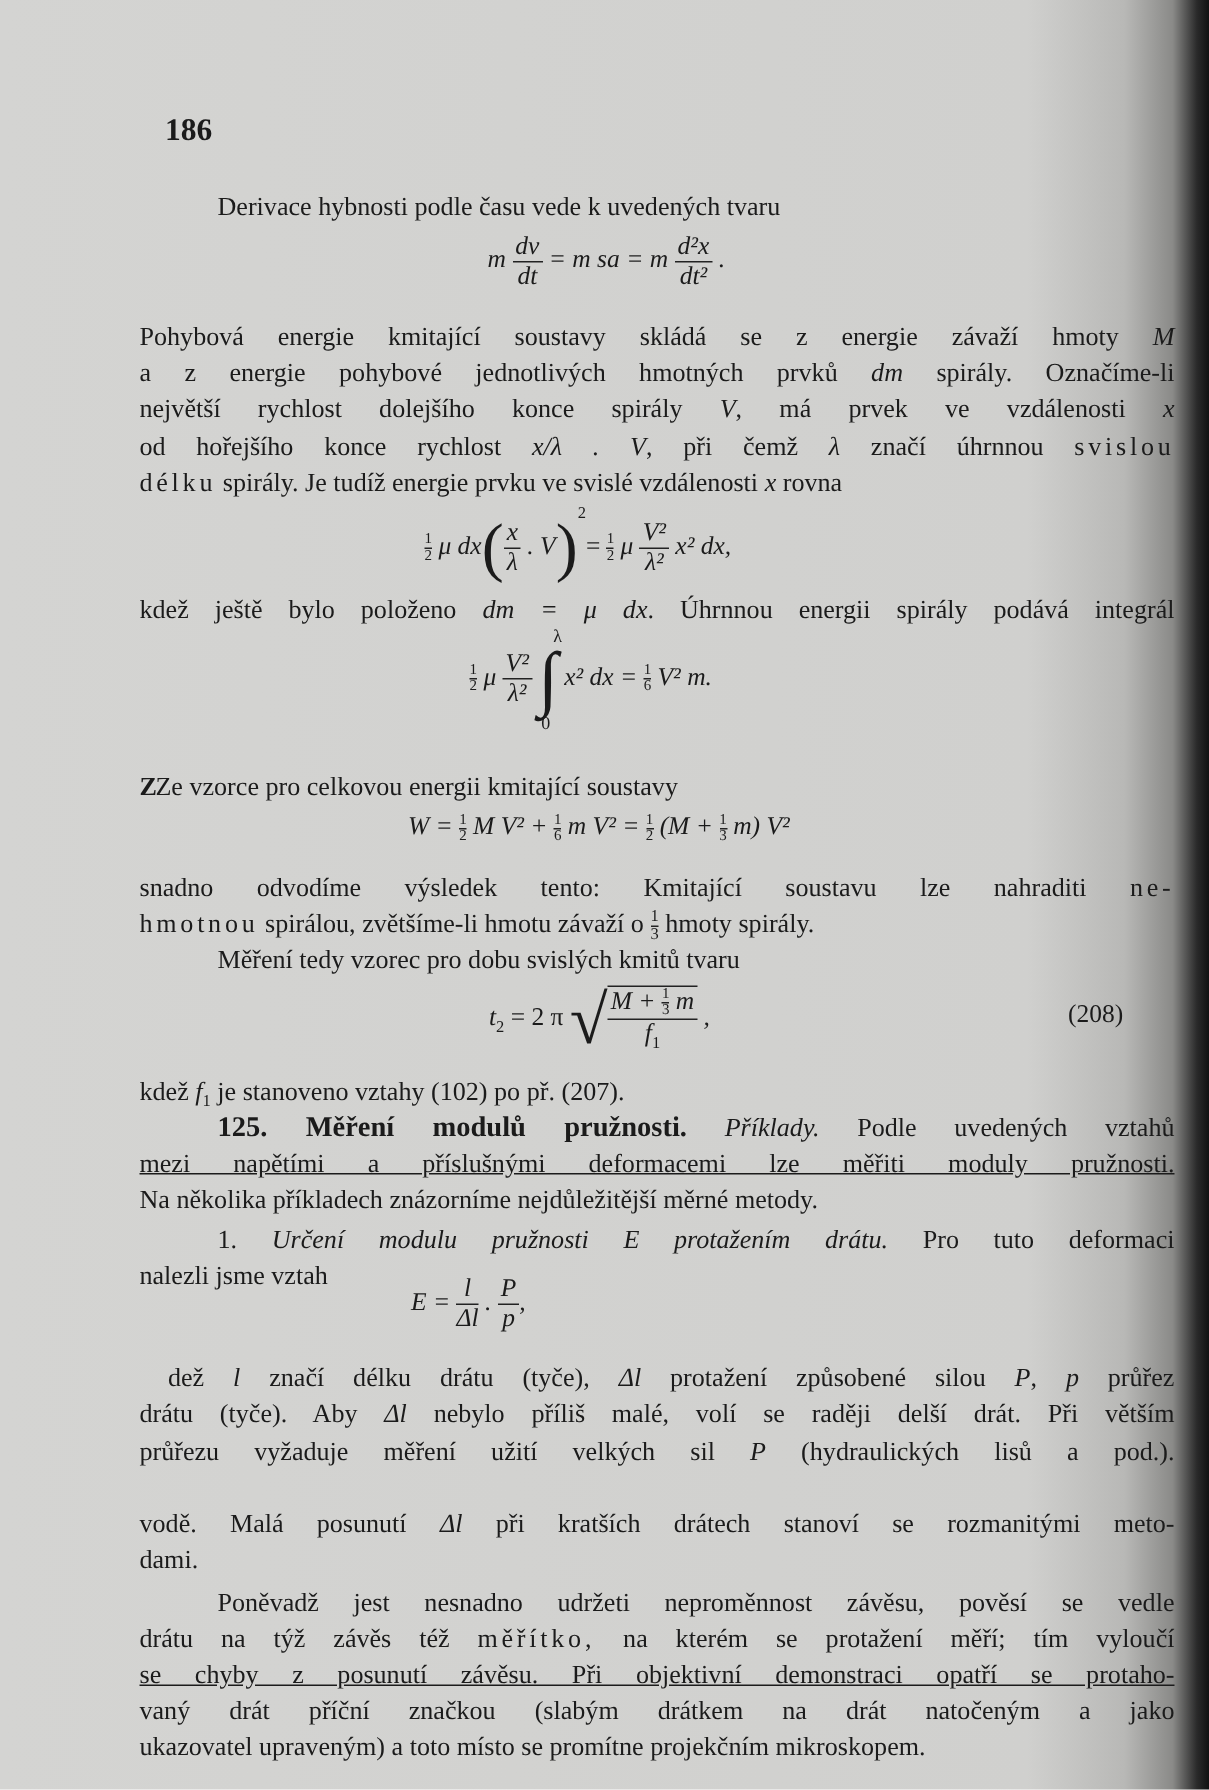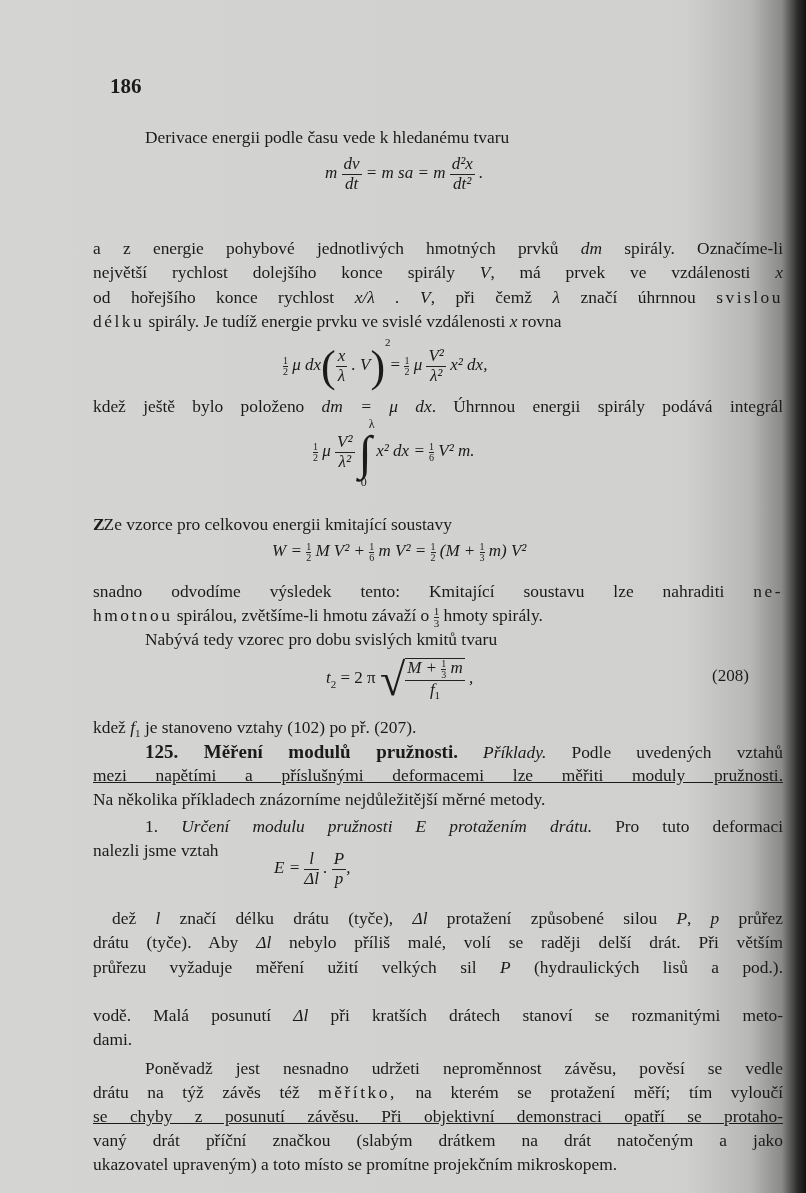--- a/index.html
+++ b/index.html
@@ -33,30 +33,33 @@
   .integral { font-size:48px; font-style:normal; vertical-align:middle; display:inline-block; position:relative; }
   .lim { position:absolute; font-size:12px; left:10px; }
 </style>
 </head>
 <body>
 
 <div class="page">
 
   <div class="pagenum">186</div>
 
-  <div class="line indent last" style="top:127px;">Derivace energii podle času vede k hledanému tvaru</div>
+  <div class="line indent last" style="top:127px;">Derivace hybnosti podle času vede k uvedených tvaru</div>
 
   <div class="eq" style="left:325px; top:155px;">
     <span>m</span>
     <span class="frac"><span class="num">dv</span><span class="den">dt</span></span>
     <span>= m sa = m</span>
     <span class="frac"><span class="num">d²x</span><span class="den">dt²</span></span>
     <span>.</span>
   </div>
 
+  <div class="line" style="top:214px;">
+    <span>Pohybová energie kmitající soustavy skládá se z energie závaží hmoty</span> <span class="i">M</span>
+  </div>
   <div class="line" style="top:238px;">
     <span>a z energie pohybové jednotlivých hmotných prvků</span> <span class="i">dm</span> <span>spirály. Označíme-li</span>
   </div>
   <div class="line" style="top:262px;">
     <span>největší rychlost dolejšího konce spirály</span> <span class="i">V</span><span>, má prvek ve vzdálenosti</span> <span class="i">x</span>
   </div>
   <div class="line" style="top:287px;">
     <span>od hořejšího konce rychlost</span> <span class="i">x/λ . V</span><span>, při čemž</span> <span class="i">λ</span> <span>značí úhrnnou</span> <span class="sp">svislou</span>
   </div>
   <div class="line last" style="top:311px;">
@@ -104,21 +107,21 @@
   </div>
 
   <div class="line" style="top:581px;">
     <span>snadno odvodíme výsledek tento: Kmitající soustavu lze nahraditi</span> <span class="sp">ne-</span>
   </div>
   <div class="line last" style="top:605px;">
     <span class="sp">hmotnou</span> <span>spirálou, zvětšíme-li hmotu závaží o</span>
     <span class="sfrac" style="font-size:11px;"><span class="n">1</span><span>3</span></span>
     <span>hmoty spirály.</span>
   </div>
-  <div class="line indent last" style="top:629px;">Nabývá tedy vzorec pro dobu svislých kmitů tvaru</div>
+  <div class="line indent last" style="top:629px;">Měření tedy vzorec pro dobu svislých kmitů tvaru</div>
 
   <div class="eq" style="left:326px; top:653px;">
     <span>t</span><sub class="up" style="font-size:11px;">2</sub>
     <span class="up">= 2 π</span>
     <span class="sqrt"><span class="up" style="font-size:46px; vertical-align:middle;">√</span><span class="rad"><span class="frac"><span class="num"><span>M +</span> <span class="sfrac"><span class="n">1</span><span>3</span></span> <span>m</span></span><span class="den"><span>f</span><sub class="up" style="font-size:11px;">1</sub></span></span></span></span>
     <span>,</span>
   </div>
   <div class="eqnum" style="top:666px;">(208)</div>
 
   <div class="line last" style="top:717px;">

